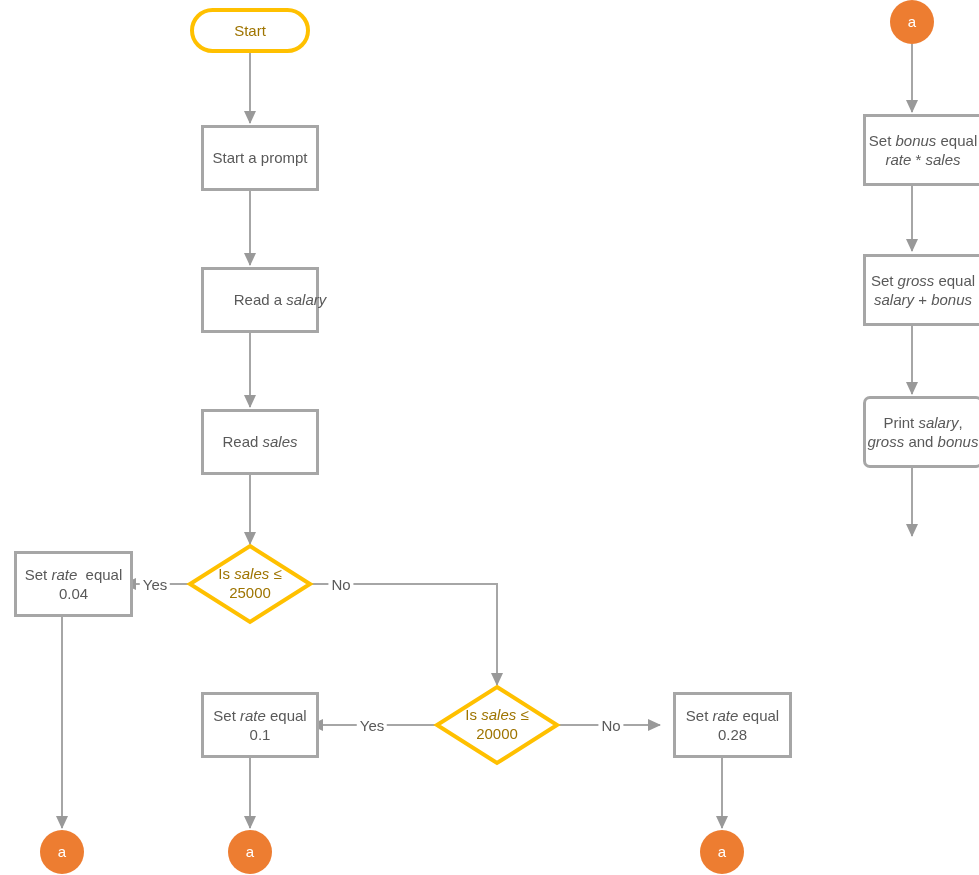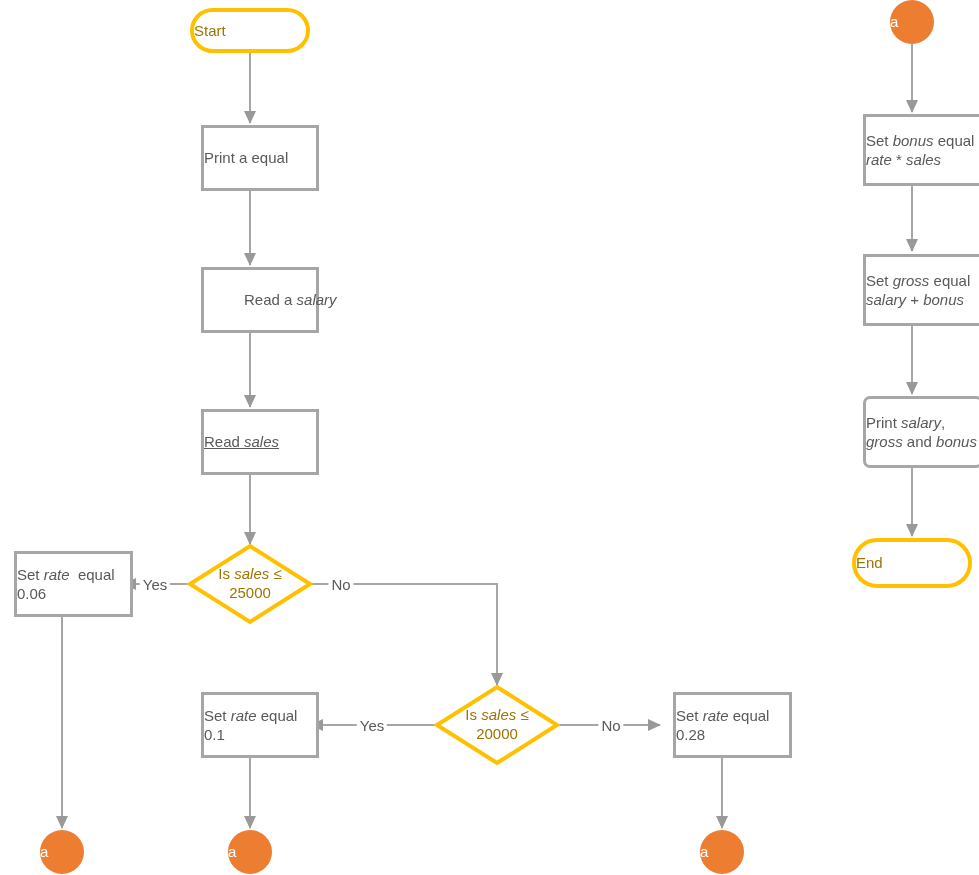--- a/index.html
+++ b/index.html
@@ -2,21 +2,21 @@
 <html><head>
 <meta charset="utf-8">
 <style>
   html,body { margin:0; padding:0; background:#ffffff; }
   body { width:979px; height:875px; font-family:"Liberation Sans", sans-serif; }
   .canvas { position:relative; width:979px; height:875px; background:#ffffff; overflow:hidden; }
   svg.wires { position:absolute; left:0; top:0; width:979px; height:875px; }
 
   .node {
     position:absolute; box-sizing:border-box;
-    display:flex; flex-direction:column; align-items:flex-start; justify-content:center;
+    display:flex; flex-direction:column; align-items:center; justify-content:center;
     text-align:center; color:#595959; font-size:15px; line-height:1.3;
     background:#ffffff;
   }
   .process  { border:3px solid #a6a6a6;margin-left:11px; }
   .terminator { border:4px solid #ffc000; border-radius:26px; color:#9e7400; }
   .circle { border-radius:50%; background:#ed7d31; color:#ffffff; border:none; font-size:15px; }
   .diamond-label { position:absolute; display:flex; flex-direction:column; align-items:center; justify-content:center; text-align:left; color:#9e7400; font-size:15px; line-height:1.25; background:transparent; }
   .line { white-space:pre; }
   .it { font-style:italic; }
   .edge-label {
@@ -55,39 +55,39 @@
 
     <polygon points="250,546 310,584 250,622 190,584" fill="#ffffff" stroke="#ffc000" stroke-width="4" stroke-linejoin="miter"></polygon>
     <polygon points="497,687 557,725 497,763 437,725" fill="#ffffff" stroke="#ffc000" stroke-width="4" stroke-linejoin="miter"></polygon>
   </svg>
 
   <div class="node terminator" style="left:190px; top:8px; width:120px; height:45px;">
     <span class="line">Start</span>
   </div>
 
   <div class="node process" style="left:190px; top:125px; width:118px; height:66px;">
-    <span class="line">Print a equal</span>
+    <span class="line">Start a prompt</span>
   </div>
 
   <div class="node process" style="left:190px; top:267px; width:118px; height:66px;padding-left:40px;">
     <span class="line"><span>Read a </span><span class="it">salary</span></span>
   </div>
 
-  <div class="node process" style="left:190px; top:409px; width:118px; height:66px;text-decoration:underline;">
+  <div class="node process" style="left:190px; top:409px; width:118px; height:66px;">
     <span class="line"><span>Read </span><span class="it">sales</span></span>
   </div>
 
   <div class="diamond-label" style="left:195px; top:556px; width:110px; height:56px;">
     <span class="line"><span>Is </span><span class="it">sales</span><span> ≤</span></span>
     <span class="line">25000</span>
   </div>
 
   <div class="node process" style="left:3px; top:551px; width:119px; height:66px;">
     <span class="line"><span>Set </span><span class="it">rate</span><span>  equal</span></span>
-    <span class="line">0.06</span>
+    <span class="line">0.04</span>
   </div>
 
   <div class="diamond-label" style="left:442px; top:697px; width:110px; height:56px;">
     <span class="line"><span>Is </span><span class="it">sales</span><span> ≤</span></span>
     <span class="line">20000</span>
   </div>
 
   <div class="node process" style="left:190px; top:692px; width:118px; height:66px;">
     <span class="line"><span>Set </span><span class="it">rate</span><span> equal</span></span>
     <span class="line">0.1</span>
@@ -110,23 +110,20 @@
   <div class="node process" style="left:852px; top:254px; width:120px; height:72px;">
     <span class="line"><span>Set </span><span class="it">gross</span><span> equal</span></span>
     <span class="line"><span class="it">salary</span><span> + </span><span class="it">bonus</span></span>
   </div>
 
   <div class="node process" style="left:852px; top:396px; width:120px; height:72px;border-radius:7px;">
     <span class="line"><span>Print </span><span class="it">salary</span><span>,</span></span>
     <span class="line"><span class="it">gross</span><span> and </span><span class="it">bonus</span></span>
   </div>
 
-  <div class="node terminator" style="left:852px; top:538px; width:120px; height:50px;">
-    <span class="line">End</span>
-  </div>
 
   <div class="node circle" style="left:40px; top:830px; width:44px; height:44px;">
     <span>a</span>
   </div>
   <div class="node circle" style="left:228px; top:830px; width:44px; height:44px;">
     <span>a</span>
   </div>
   <div class="node circle" style="left:700px; top:830px; width:44px; height:44px;">
     <span>a</span>
   </div>

